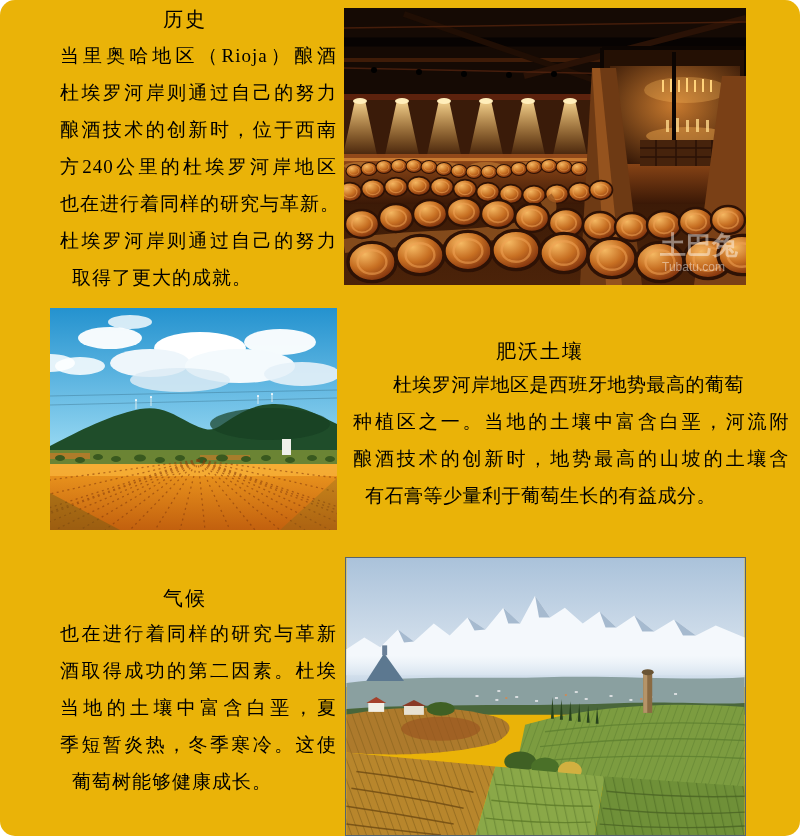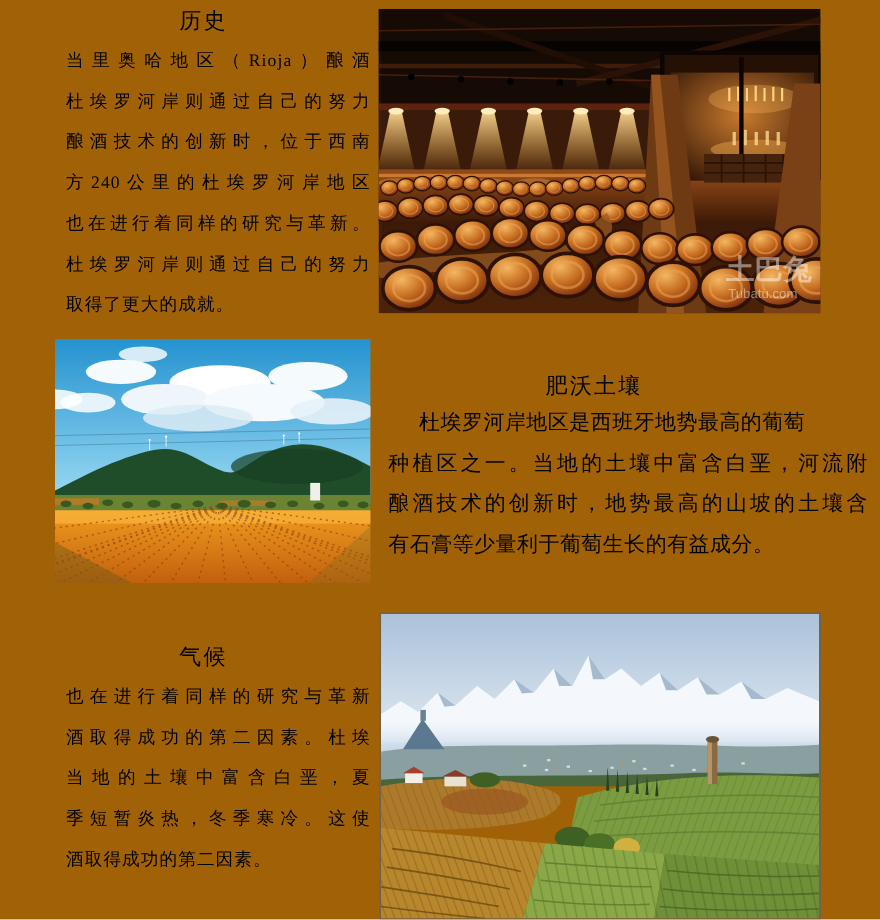--- a/index.html
+++ b/index.html
@@ -1,32 +1,32 @@
 <!DOCTYPE html>
 <html><head>
 <meta charset="utf-8">
 <style>
   html,body{margin:0;padding:0;background:#ffffff;}
   #page{
-    position:relative;width:800px;height:836px;background:#a16207;overflow:hidden;
-    font-family:"Liberation Serif","DejaVu Serif",serif;color:#000;
+    position:relative;width:800px;height:836px;background:#eab308;overflow:hidden;
+    font-family:"Liberation Serif","DejaVu Serif",serif;color:#000;border-radius:15px;
   }
   .sec-title{
     position:absolute;font-size:20px;line-height:24px;height:24px;
     text-align:center;letter-spacing:2px;white-space:nowrap;
   }
   .lines{position:absolute;}
   .col-line{
-    height:37px;line-height:37px;font-size:16px;white-space:nowrap;
+    height:37px;line-height:37px;font-size:19px;white-space:nowrap;
     text-align:justify;text-align-last:justify;letter-spacing:1px;
   }
   .lines-narrow{width:277px;}
   .lines-wide{width:436px;}
   .lines-wide .col-line{font-size:19px;letter-spacing:0.5px;}
-  .col-line.last,.col-line.no-just{text-align-last:left;}
+  .col-line.last,.col-line.no-just{text-align-last:left;margin-left:12px;}
   .col-line.indent{text-indent:28px;}
   .illus{position:absolute;overflow:hidden;}
   .illus svg{display:block;}
   #img-alpine{border:1px solid #56646f;box-sizing:border-box;}
   #title-history{left:40px;top:7px;width:290px;}
   #lines-history{left:60px;top:37px;}
   #img-cellar{left:344px;top:8px;width:402px;height:277px;}
   #img-field{left:50px;top:308px;width:287px;height:222px;}
   #title-soil{left:345px;top:339px;width:390px;}
   #lines-soil{left:353px;top:366px;}
@@ -341,21 +341,21 @@
     <div class="col-line last">有石膏等少量利于葡萄生长的有益成分。</div>
   </div>
 
   <div class="sec-title" id="title-climate">气候</div>
 
   <div class="lines lines-narrow" id="lines-climate">
     <div class="col-line">也在进行着同样的研究与革新</div>
     <div class="col-line">酒取得成功的第二因素。杜埃</div>
     <div class="col-line">当地的土壤中富含白垩，夏</div>
     <div class="col-line">季短暂炎热，冬季寒冷。这使</div>
-    <div class="col-line last">酒取得成功的第二因素。</div>
+    <div class="col-line last">葡萄树能够健康成长。</div>
   </div>
 
   <div class="illus" id="img-alpine">
     <svg viewBox="0 0 401 279" width="399" height="277">
       <defs>
         <linearGradient id="al-sky" x1="0" y1="0" x2="0" y2="1">
           <stop offset="0" stop-color="#aac2da"></stop>
             <stop offset="1" stop-color="#e6edf4"></stop>
         </linearGradient>
         <linearGradient id="al-haze" x1="0" y1="0" x2="0" y2="1">

